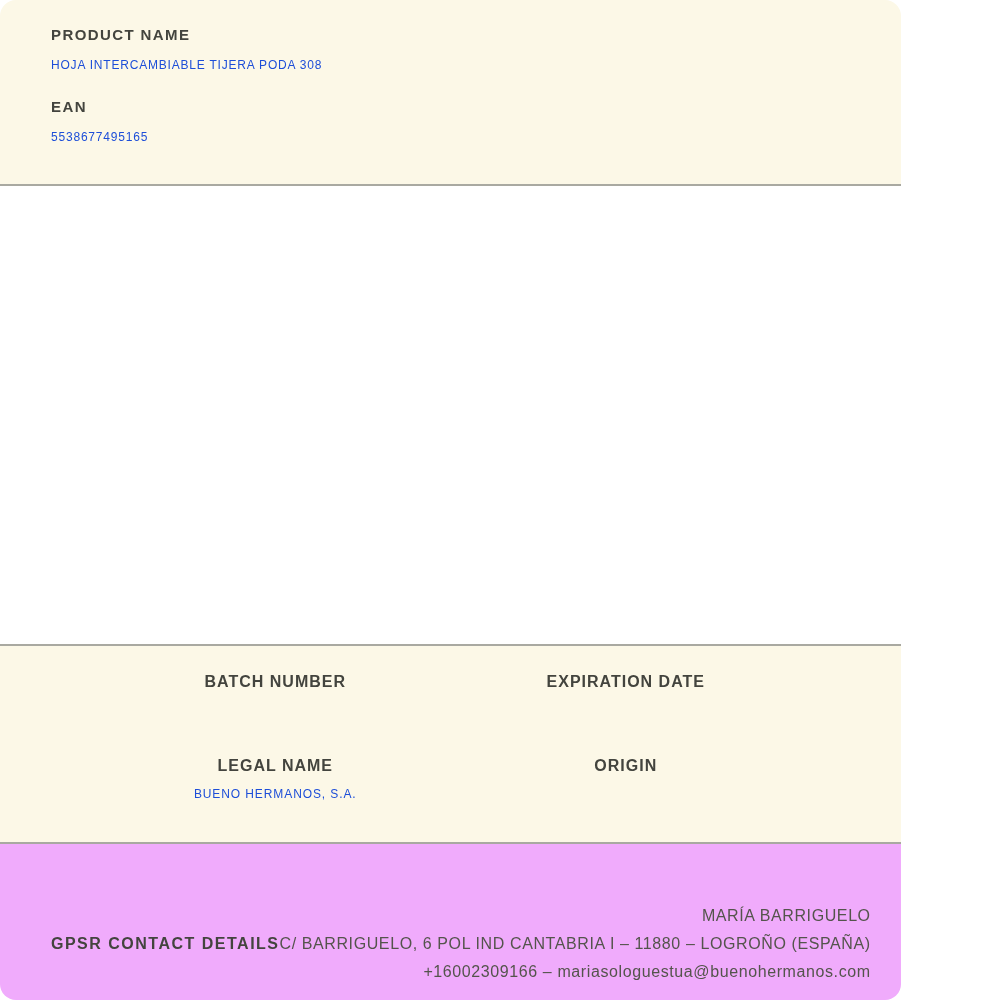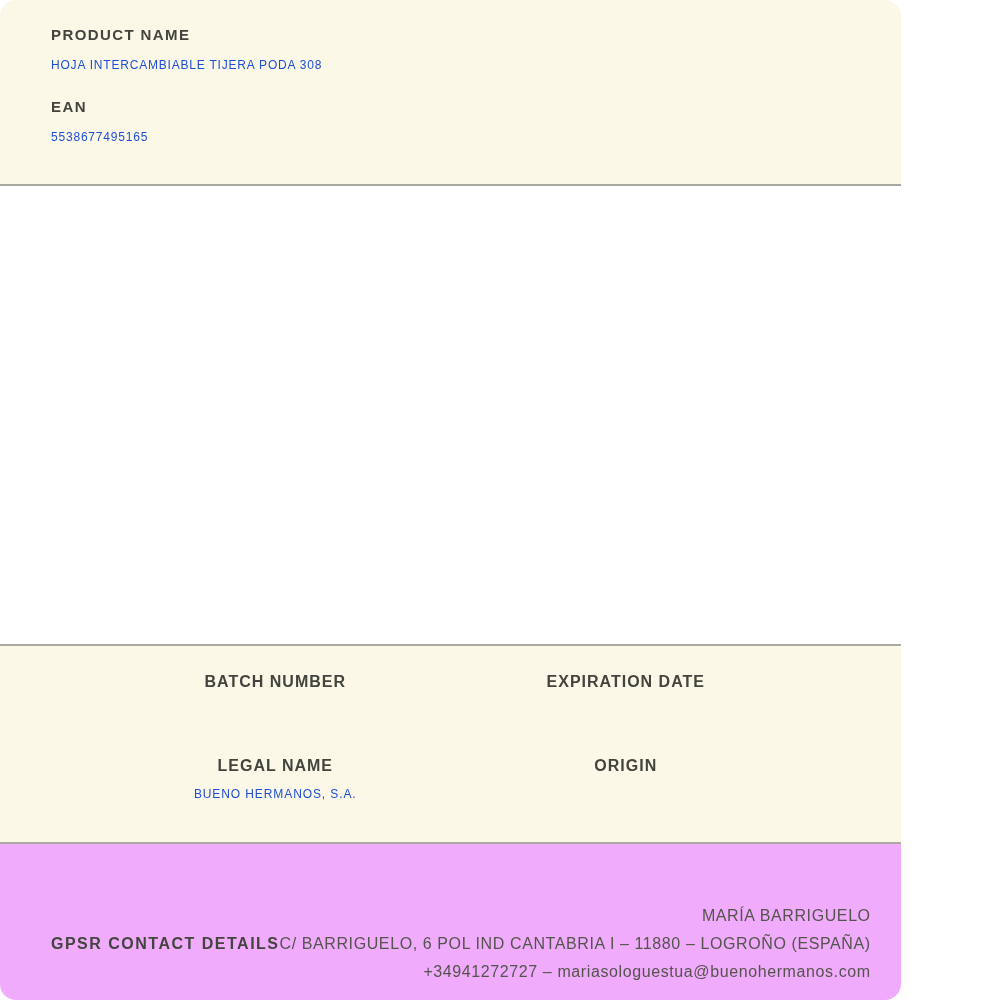--- a/index.html
+++ b/index.html
@@ -129,17 +129,17 @@
     </div>
   </section>
 
   <div class="divider"></div>
 
   <section class="sec-contact">
     <div class="contact-label">GPSR CONTACT DETAILS</div>
     <div class="contact-block">
       <div class="contact-line">MARÍA BARRIGUELO</div>
       <div class="contact-line">C/ BARRIGUELO, 6 POL IND CANTABRIA I – 11880 – LOGROÑO (ESPAÑA)</div>
-      <div class="contact-line">+34941272727 – mariasologuestua@buenohermanos.com</div>
+      <div class="contact-line">+16002309166 – mariasologuestua@buenohermanos.com</div>
     </div>
   </section>
 
 </div>
 
 </body></html>

